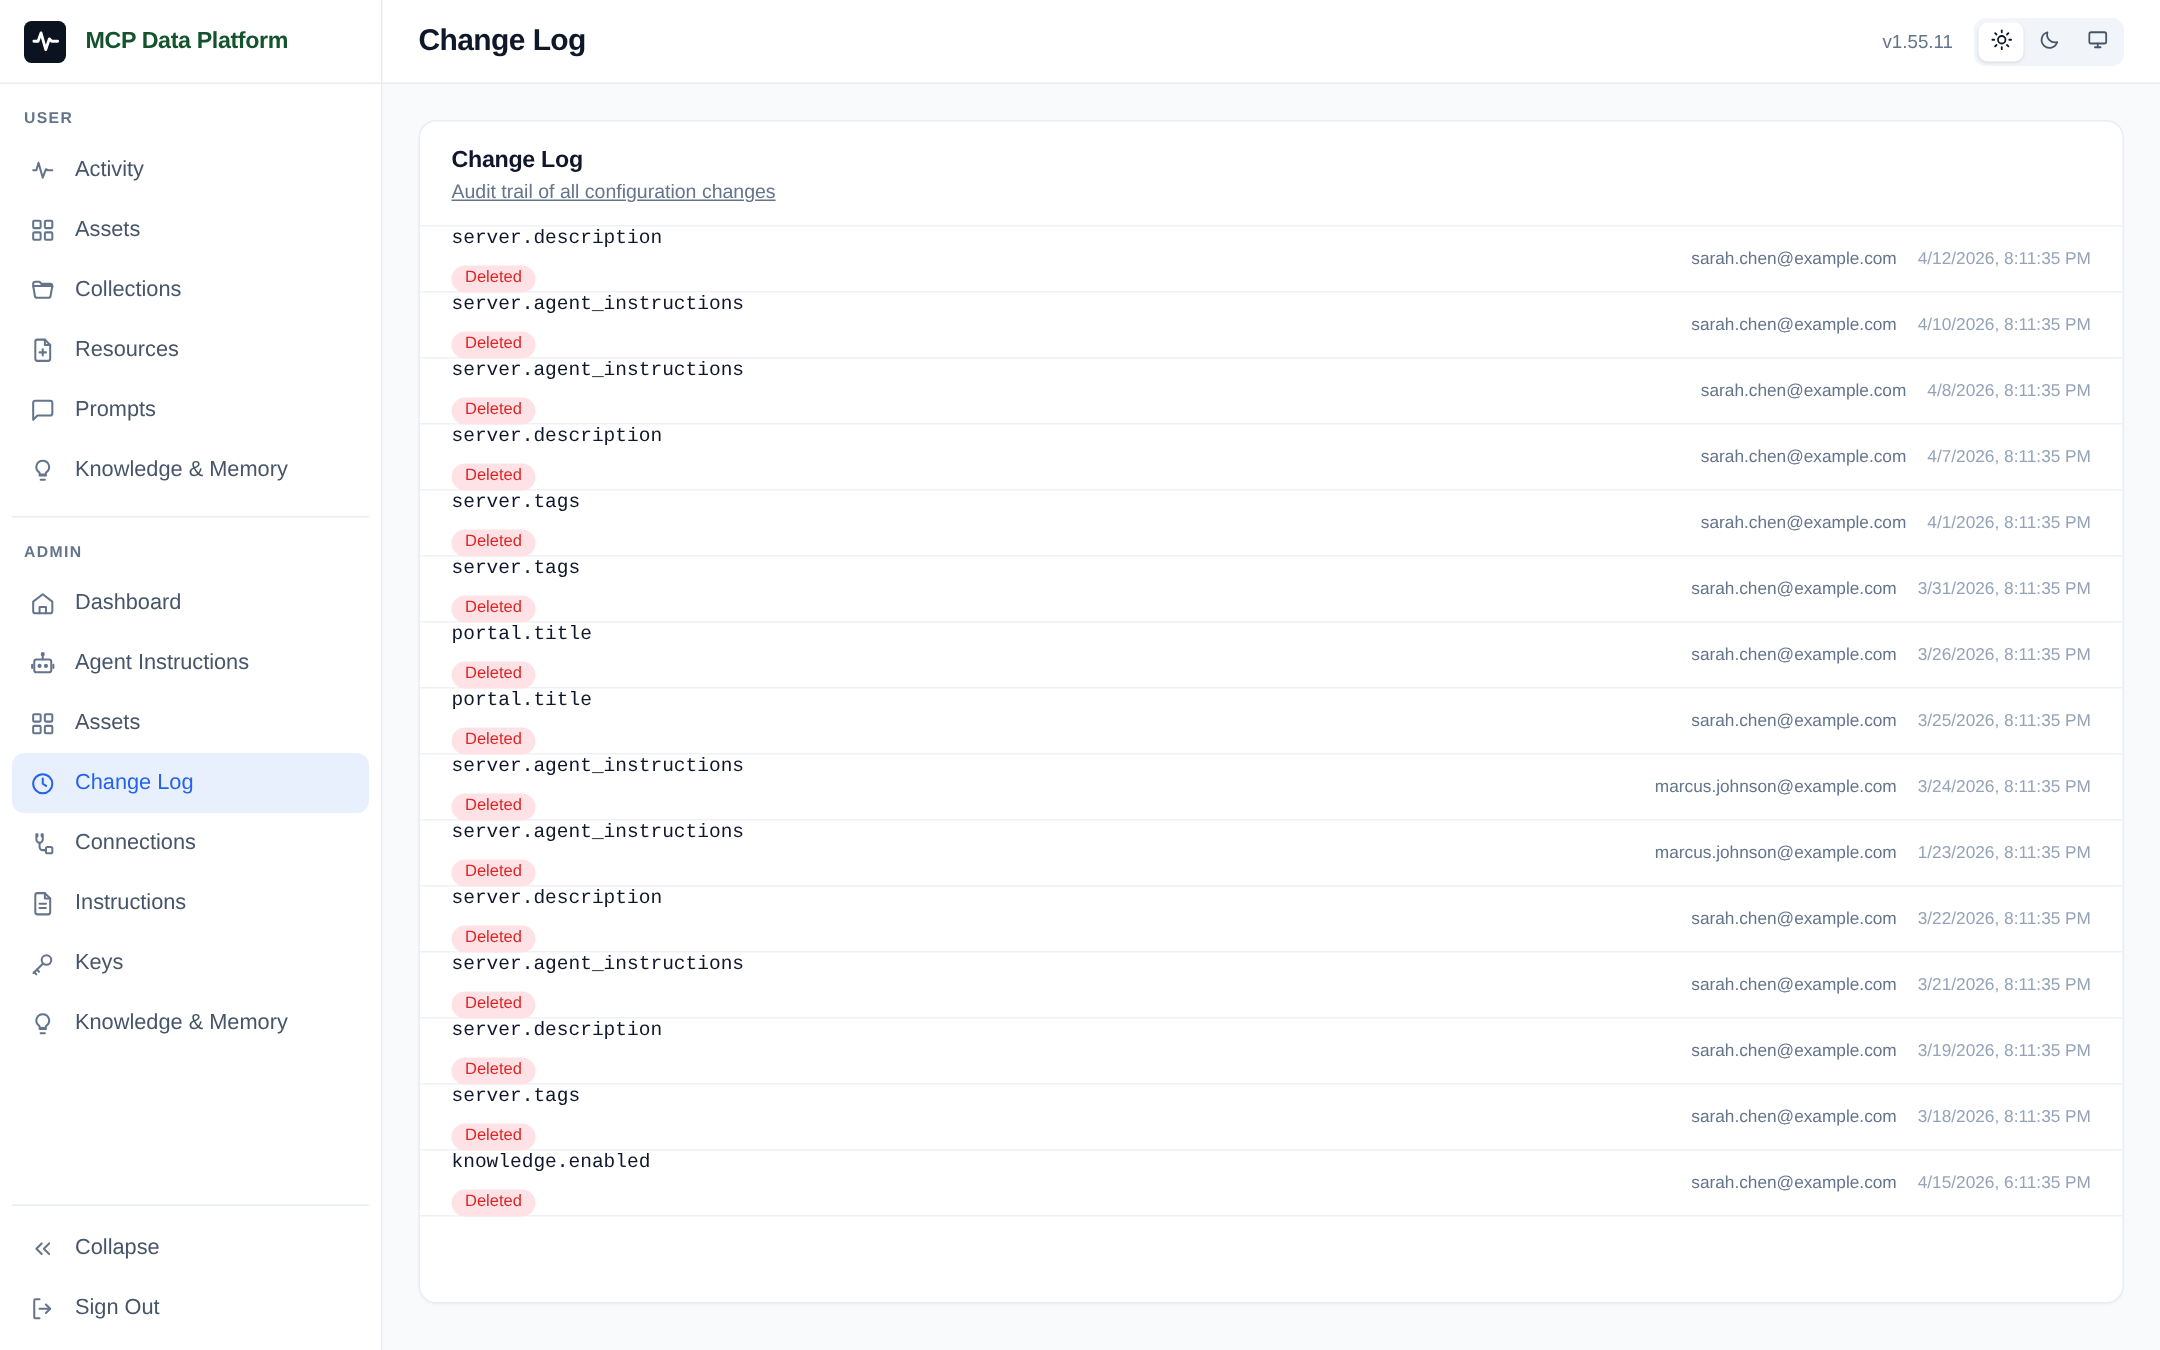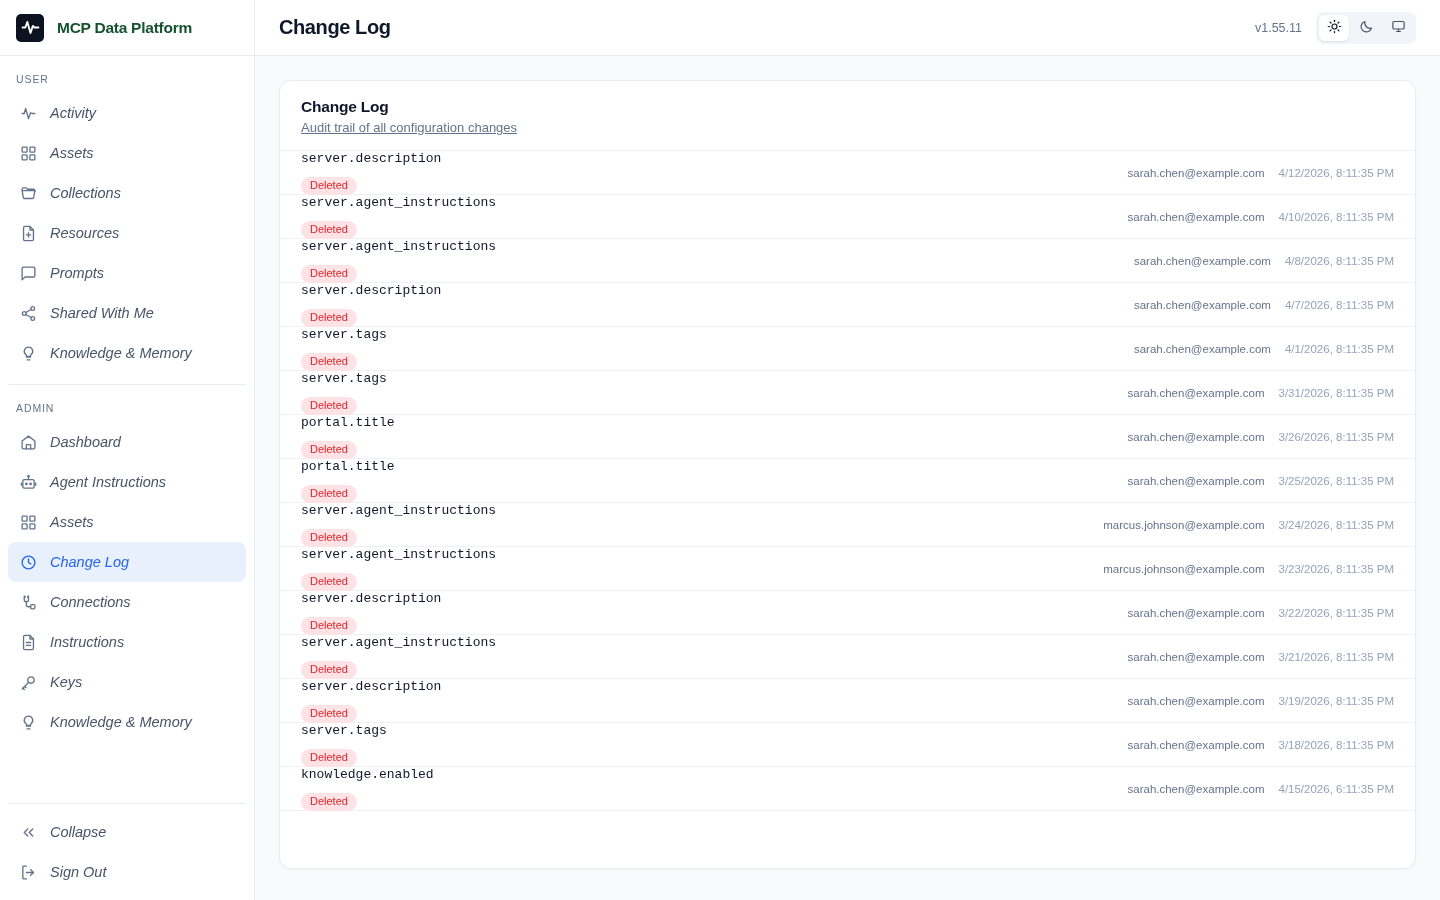--- a/index.html
+++ b/index.html
@@ -65,21 +65,21 @@
   }
 
   .nav {
     flex: 1;
     padding: 0;
     overflow: hidden;
   }
 
   .nav-section-label {
     font-size: 10.5px;
-    font-weight: 400;
+    font-weight: 700;
     letter-spacing: 0.9px;
     color: #64748b;
     padding: 0 16px;
     margin-top: 16px;
     margin-bottom: 7px;
     height: 14px;
     display: flex;
     align-items: center;
   }
 
@@ -89,21 +89,20 @@
     gap: 13px;
     height: 40px;
     margin: 0 8px;
     padding: 0 11px;
     border-radius: 8px;
     color: #475569;
     font-size: 14.5px;
     font-weight: 500;
     cursor: pointer;
     white-space: nowrap;
-    font-style: italic;
   }
 
   .nav-item .nav-icon {
     width: 18px;
     height: 18px;
     flex-shrink: 0;
     display: flex;
     align-items: center;
     justify-content: center;
     color: #64748b;
@@ -350,32 +349,20 @@
 
       <div class="nav-item">
         <span class="nav-icon">
           <svg width="17" height="17" viewBox="0 0 24 24" fill="none" stroke="currentColor" stroke-width="1.9" stroke-linecap="round" stroke-linejoin="round">
               <path d="M21 15a2 2 0 0 1-2 2H7l-4 4V5a2 2 0 0 1 2-2h14a2 2 0 0 1 2 2z"></path>
             </svg>
         </span>
         <span>Prompts</span>
       </div>
 
-      <div class="nav-item">
-        <span class="nav-icon">
-          <svg width="17" height="17" viewBox="0 0 24 24" fill="none" stroke="currentColor" stroke-width="1.9" stroke-linecap="round" stroke-linejoin="round">
-              <circle cx="18" cy="5" r="2.6"></circle>
-              <circle cx="6" cy="12" r="2.6"></circle>
-              <circle cx="18" cy="19" r="2.6"></circle>
-              <path d="m8.3 13.4 7.4 4.2"></path>
-              <path d="m15.7 6.4-7.4 4.2"></path>
-            </svg>
-        </span>
-        <span>Shared With Me</span>
-      </div>
 
       <div class="nav-item">
         <span class="nav-icon">
           <svg width="17" height="17" viewBox="0 0 24 24" fill="none" stroke="currentColor" stroke-width="1.9" stroke-linecap="round" stroke-linejoin="round">
               <path d="M9 17h6"></path>
               <path d="M10 21h4"></path>
               <path d="M12 3a6 6 0 0 0-3.6 10.8c.5.4.8 1 .8 1.6v.6h5.6v-.6c0-.6.3-1.2.8-1.6A6 6 0 0 0 12 3Z"></path>
             </svg>
         </span>
         <span>Knowledge &amp; Memory</span>
@@ -659,21 +646,21 @@
                 <span class="log-time">3/24/2026, 8:11:35 PM</span>
               </div>
             </div>
             <div class="log-row">
               <div class="log-left">
                 <span class="log-field">server.agent_instructions</span>
                 <span class="badge">Deleted</span>
               </div>
               <div class="log-right">
                 <span class="log-actor">marcus.johnson@example.com</span>
-                <span class="log-time">3/23/2026, 8:11:35 PM</span>
+                <span class="log-time">1/23/2026, 8:11:35 PM</span>
               </div>
             </div>
             <div class="log-row">
               <div class="log-left">
                 <span class="log-field">server.description</span>
                 <span class="badge">Deleted</span>
               </div>
               <div class="log-right">
                 <span class="log-actor">sarah.chen@example.com</span>
                 <span class="log-time">3/22/2026, 8:11:35 PM</span>

